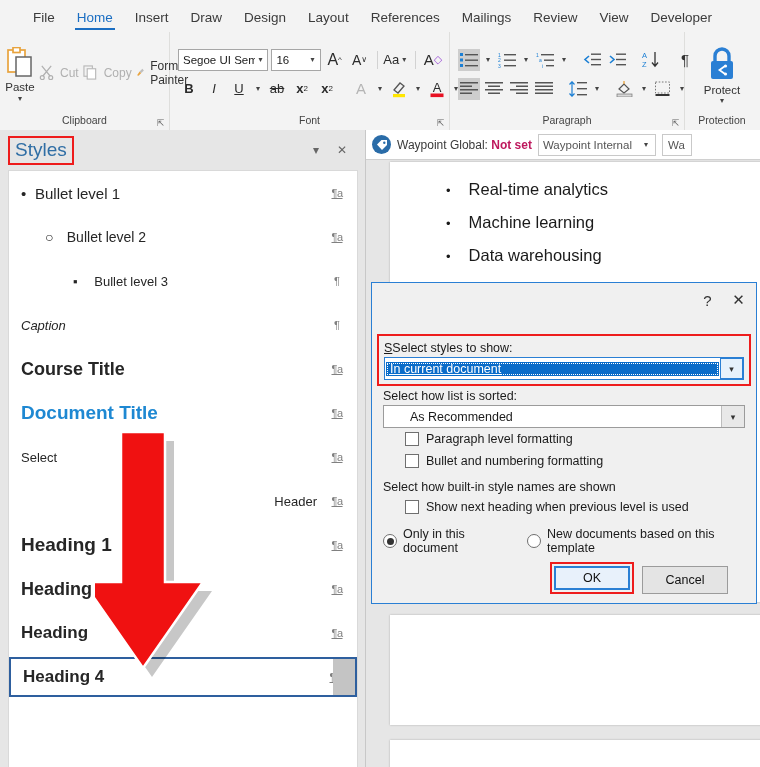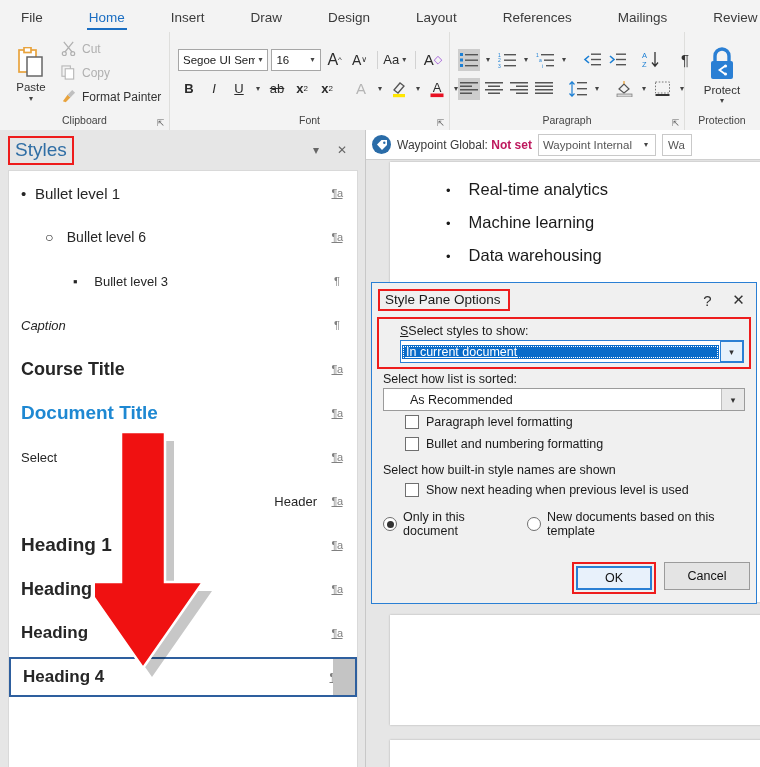--- a/index.html
+++ b/index.html
@@ -6,38 +6,38 @@
   html, body { margin:0; padding:0; }
   body {
     width:760px; height:767px; overflow:hidden;
     font-family:"Liberation Sans", sans-serif;
     background:#ffffff; color:#262626;
     font-size:12px; position:relative;
   }
 
   
   #ribbon { position:absolute; left:0; top:0; width:760px; height:130px; background:#f3f3f3; }
-  #tabbar { height:32px; display:flex; align-items:flex-end; padding-left:10px; background:#f3f3f3;gap:24px; }
+  #tabbar { height:32px; display:flex; align-items:flex-end; padding-left:22px; background:#f3f3f3; }
   .tab { font-size:13.5px; color:#3b3b3b; padding:3px 11px 7px 11px; position:relative; white-space:nowrap; }
   .tab.active { color:#1b6ec2; }
   .tab.active:after { content:""; position:absolute; left:9px; right:9px; bottom:2px; height:2.5px; background:#1b6ec2; }
 
   #groups { position:absolute; left:0; top:32px; width:760px; height:98px;
             display:flex; align-items:stretch; background:#f3f3f3; }
   .group { position:relative; display:flex; flex-direction:column; justify-content:space-between;
            border-right:1px solid #dededc; }
   .group-body { flex:1; display:flex; align-items:center; padding:3px 5px 0 5px; }
   .group-label { height:17px; font-size:10.5px; color:#444; text-align:center; line-height:15px; position:relative; }
   .dlg-launch { position:absolute; right:4px; bottom:2px; width:9px; height:9px; color:#666; font-size:9px; line-height:9px; }
 
   
   #g-clipboard { width:170px; }
   .paste-btn { width:52px; display:flex; flex-direction:column; align-items:center; gap:1px; padding-top:2px;}
   .paste-label { font-size:11.5px; color:#333; }
-  .clip-right { display:flex; flex-direction:column; gap:4px; padding-left:4px; padding-bottom:3px;}
+  .clip-right { display:flex; flex-direction:row; gap:4px; padding-left:4px; padding-bottom:3px;}
   .clip-item { display:flex; align-items:center; gap:6px; font-size:12px; height:20px; }
   .clip-item.dis { color:#b0b0b0; }
   .clip-item.on { color:#333; }
 
   
   #g-font { width:280px; }
   .font-rows { display:flex; flex-direction:column; gap:5px; width:100%; padding-left:3px;}
   .frow { display:flex; align-items:center; gap:3px; height:24px; }
   .combo { border:1px solid #a6a6a6; background:#fff; height:22px; display:flex; align-items:center;
            padding:0 2px 0 4px; font-size:11.5px; color:#1a1a1a; overflow:hidden; }
@@ -121,38 +121,38 @@
             background:#f0f0f0; border:1px solid #2a7fd4; }
   #dlg-title { height:34px; display:flex; align-items:center; padding:0 2px 0 4px; }
   #dlg-title-wrap { border:2.5px solid #ee1c1c; padding:1px 7px 2px 5px; margin-left:2px; }
   #dlg-title-txt { font-size:13.5px; color:#1a1a1a; white-space:nowrap; }
   #dlg-title-sp { flex:1; }
   .dlg-ctl { width:31px; height:30px; display:flex; align-items:center; justify-content:center;
              font-size:15px; color:#333; }
   #dlg-body { padding:0 11px; }
   .dlabel { font-size:12.5px; color:#1a1a1a; margin:3px 0 2px 0; }
   .dlabel u { text-decoration:underline; }
-  #sel-styles-box { border:2.5px solid #ee1c1c; margin:0 -6px 3px -6px; padding:2px 5px 4px 21px; }
+  #sel-styles-box { border:2.5px solid #ee1c1c; margin:17px -6px 3px -6px; padding:2px 5px 4px 5px; }
   .dcombo { height:23px; border:1px solid #9b9b9b; background:#fff; display:flex; align-items:center;
             font-size:12.5px; color:#1a1a1a; }
   .dcombo .dv { flex:1; padding:0 4px; overflow:hidden; white-space:nowrap;margin-left:22px; }
   .dcombo.hl { border:1px solid #2a7fd4; }
   .dcombo.hl .dv { background:#0a6cc9; color:#fff; outline:1px dotted #fff; outline-offset:-2px; margin:1px;text-decoration:underline; }
   .dcombo .arrow { width:23px; height:100%; display:flex; align-items:center; justify-content:center;
                    background:#e8e8e8; border-left:1px solid #bdbdbd; font-size:9px; color:#333; }
   .dcombo.hl .arrow { background:#e6f1fb; border:1px solid #2a7fd4; height:21px; }
   .dchk { display:flex; align-items:center; gap:7px; height:22px; font-size:12.5px; color:#1a1a1a;
           padding-left:22px; }
   .dcbox { width:14px; height:14px; border:1px solid #6f6f6f; background:#fff; flex:0 0 auto; }
   .dradios { display:flex; align-items:center; gap:16px; margin-top:9px; font-size:12.5px; color:#1a1a1a; }
   .dradio { display:flex; align-items:center; gap:6px; }
   .rdot { width:14px; height:14px; border-radius:50%; border:1px solid #6f6f6f; background:#fff;
           display:flex; align-items:center; justify-content:center; flex:0 0 auto; }
   .rdot i { width:7px; height:7px; border-radius:50%; background:#333; display:block; }
-  #dlg-buttons { position:absolute; right:6px; bottom:9px; display:flex; align-items:flex-start; gap:8px;padding-left:30px; }
+  #dlg-buttons { position:absolute; right:28px; bottom:9px; display:flex; align-items:flex-end; gap:8px;padding-left:30px; }
   #ok-wrap { border:2.5px solid #ee1c1c; padding:2px; }
   #ok-btn { width:76px; height:24px; border:2px solid #2a7fd4; background:#e8f1fb;
             display:flex; align-items:center; justify-content:center; font-size:12.5px; color:#111; }
   #cancel-btn { width:86px; height:28px; border:1px solid #9b9b9b; background:#e4e4e4;
                 display:flex; align-items:center; justify-content:center; font-size:12.5px; color:#111; }
 
   
   #arrow { position:absolute; left:95px; top:432px; width:160px; height:310px; pointer-events:none; }
 </style>
 </head>
@@ -502,21 +502,21 @@
     <div class="sp-hbtn">▾</div>
     <div class="sp-hbtn">✕</div>
   </div>
 
   <div id="sp-list">
     <div class="srow">
       <span class="sname n-b1"><span class="bullet-dot">•</span><span>Bullet level 1</span></span>
       <span class="smark linked">¶a</span>
     </div>
     <div class="srow">
-      <span class="sname n-b2" style="padding-left:24px"><span class="bullet-dot">○</span>&nbsp;&nbsp;<span>Bullet level 6</span></span>
+      <span class="sname n-b2" style="padding-left:24px"><span class="bullet-dot">○</span>&nbsp;&nbsp;<span>Bullet level 2</span></span>
       <span class="smark linked">¶a</span>
     </div>
     <div class="srow">
       <span class="sname n-b3" style="padding-left:52px"><span class="bullet-dot">▪</span>&nbsp;&nbsp;<span>Bullet level 3</span></span>
       <span class="smark">¶</span>
     </div>
     <div class="srow">
       <span class="sname n-cap">Caption</span>
       <span class="smark">¶</span>
     </div>
@@ -552,23 +552,20 @@
       <span class="sname n-h4">Heading 4</span>
       <span class="smark linked">¶a</span>
       <span id="sel-thumb"></span>
     </div>
   </div>
 
 </div>
 
 <div id="dialog">
   <div id="dlg-title">
-    <span id="dlg-title-wrap">
-      <span id="dlg-title-txt">Style Pane Options</span>
-    </span>
     <span id="dlg-title-sp"></span>
     <span class="dlg-ctl">?</span>
     <span class="dlg-ctl">✕</span>
   </div>
 
   <div id="dlg-body">
     <div id="sel-styles-box">
       <div class="dlabel"><u>S</u><span>Select styles to show:</span></div>
       <div class="dcombo hl">
         <span class="dv">In current document</span>

